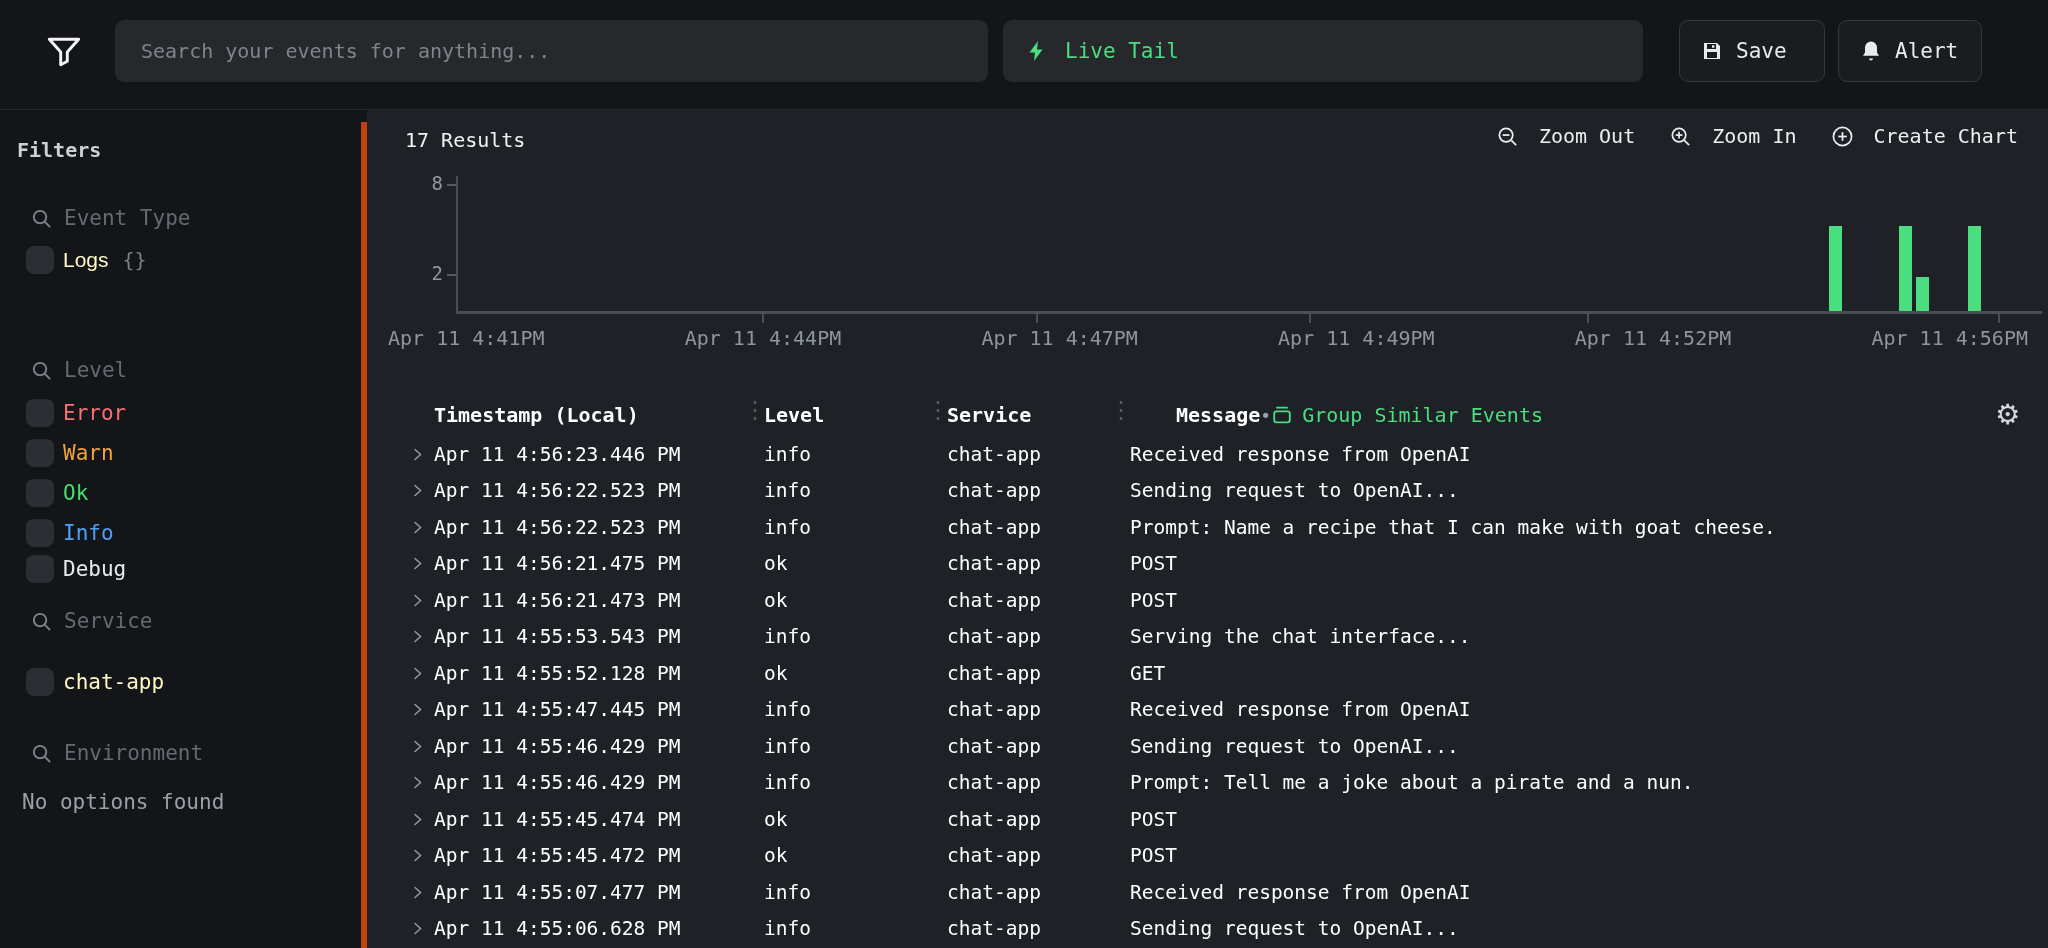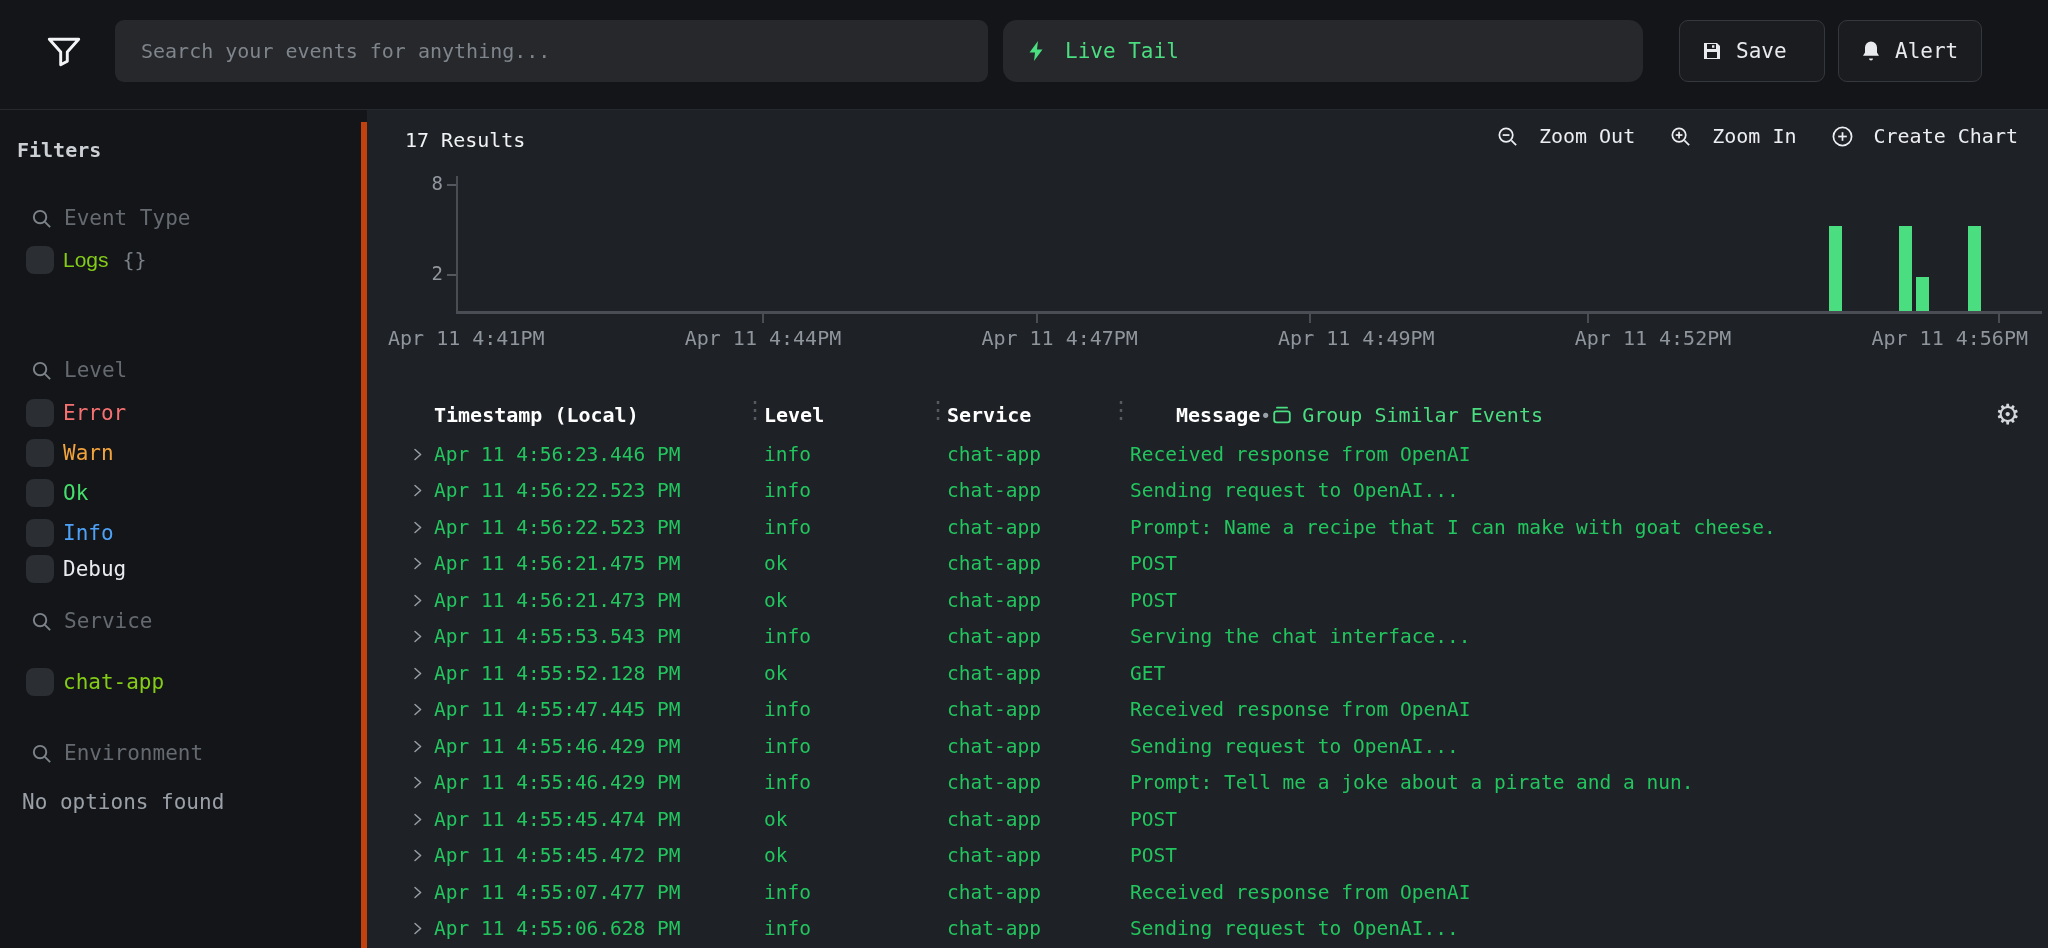--- a/index.html
+++ b/index.html
@@ -10,39 +10,39 @@
   
   .topbar { position:absolute; left:0; top:0; width:2048px; height:110px;
             background:#141519; border-bottom:1px solid #26292e; }
   .funnel-btn { position:absolute; left:42px; top:28px; width:48px; height:48px;
                 background:none; border:none; cursor:pointer; }
   .search-wrap { position:absolute; left:115px; top:20px; width:873px; height:62px; }
   .search-wrap input { width:100%; height:100%; background:#26282c; border:none; border-radius:9px;
       color:#dfe3e8; font-family:"DejaVu Sans Mono", monospace; font-size:20px; padding:0 26px; outline:none; }
   .search-wrap input::placeholder { color:#7f858c; }
   .livetail-btn { position:absolute; left:1003px; top:20px; width:640px; height:62px;
-      background:#26282c; border:none; border-radius:14px; display:flex; align-items:center;
+      background:#26282c; border:none; border-radius:9px; display:flex; align-items:center;
       gap:16px; padding:0 22px; cursor:pointer; }
   .livetail-btn span { color:#4ade80; font-family:"DejaVu Sans Mono", monospace; font-size:21px; }
   .pill-btn { position:absolute; top:20px; height:62px; background:#1a1c1f; border:1px solid #34373d;
       border-radius:9px; display:flex; align-items:center; gap:12px; padding:0 20px; cursor:pointer;
       color:#e8eaee; font-family:"DejaVu Sans Mono", monospace; font-size:21px; }
   .save-btn { left:1679px; width:146px; }
   .alert-btn { left:1838px; width:144px; }
 
   
   .sidebar { position:absolute; left:0; top:122px; width:367px; height:838px;
              background:#141519; border-right:6px solid #c2410c; }
   .sb-title { position:absolute; left:17px; top:16px; font-size:20px; font-weight:bold; color:#ccd0d5; }
   .sb-row { position:absolute; left:0; height:32px; width:367px; display:flex; align-items:center; }
   .sb-head .sb-ph { color:#656a71; font-size:21px; margin-left:64px; }
   .sb-head svg { position:absolute; left:30px; }
   .checkbox { position:absolute; left:26px; width:28px; height:28px; background:#2b2e33;
               border-radius:8px; cursor:pointer; }
-  .sb-label { margin-left:63px; font-size:21px; color:#84cc16; }
+  .sb-label { margin-left:63px; font-size:21px; color:#fef9c3; }
   .sb-suffix { margin-left:14px; color:#7b8188; font-size:20px; }
   .spans-icon { margin-left:16px; display:inline-flex; flex-direction:column; gap:4px; }
   .spans-icon i { display:block; height:2.5px; background:#8b9197; border-radius:2px; }
   .spans-icon i:nth-child(1){ width:20px; } .spans-icon i:nth-child(2){ width:13px; }
   .spans-icon i:nth-child(3){ width:17px; }
   .sb-empty { position:absolute; left:22px; font-size:21px; color:#9aa0a7; }
 
   
   .panel { position:absolute; left:367px; top:110px; width:1681px; height:838px; background:#1e2126; }
 
@@ -76,21 +76,21 @@
   .th-bullet { color:#9aa0a7; font-size:18px; }
   .group-similar { display:flex; align-items:center; gap:9px; color:#4ade80; cursor:pointer; }
   .col-sep { position:absolute; top:-2px; color:#565b62; font-size:24px;
              font-family:"DejaVu Sans", sans-serif; }
   .sep-1 { left:376px; } .sep-2 { left:559px; } .sep-3 { left:742px; }
   .gear-btn { position:absolute; right:28px; top:0px; background:none; border:none; cursor:pointer;
               color:#d4d7dc; font-size:28px; font-family:"DejaVu Sans", sans-serif; }
 
   .rows { position:absolute; left:0; top:326px; width:100%; bottom:0; overflow:hidden; }
   .log-row { display:flex; align-items:center; height:36.5px; padding-left:43px;
-             font-size:19.5px; color:#22c55e; cursor:pointer;justify-content:flex-end; }
+             font-size:19.5px; color:#ffffff; cursor:pointer;justify-content:flex-end; }
   .c-chev { width:24px; color:#979da4; display:flex; align-items:center; }
   .c-ts { width:330px; } .c-level { width:183px; } .c-service { width:183px; }
   .c-msg { flex:1; white-space:nowrap; overflow:hidden; }
 
   svg { display:block; }
 </style>
 </head>
 <body>
 
 <header class="topbar">

